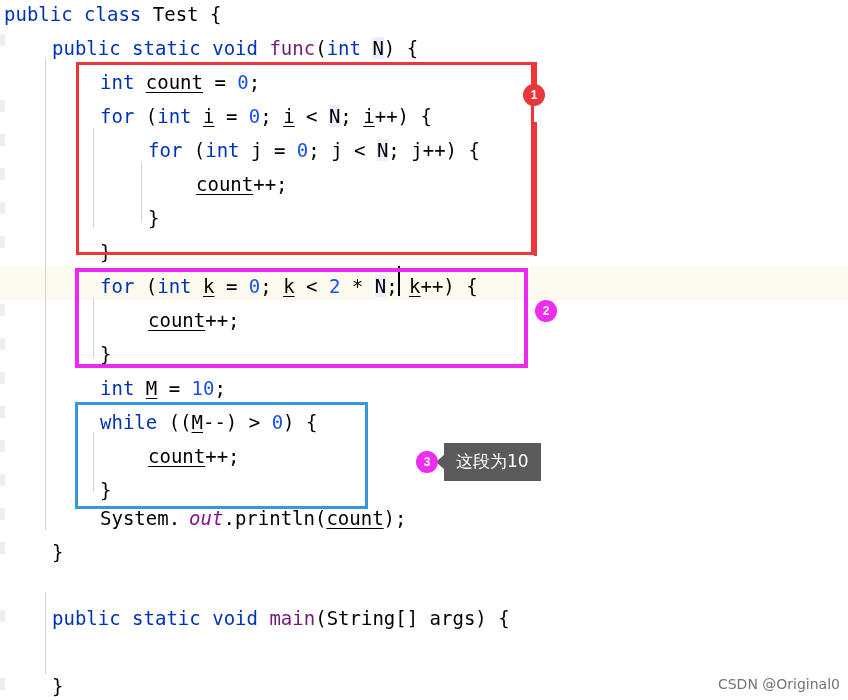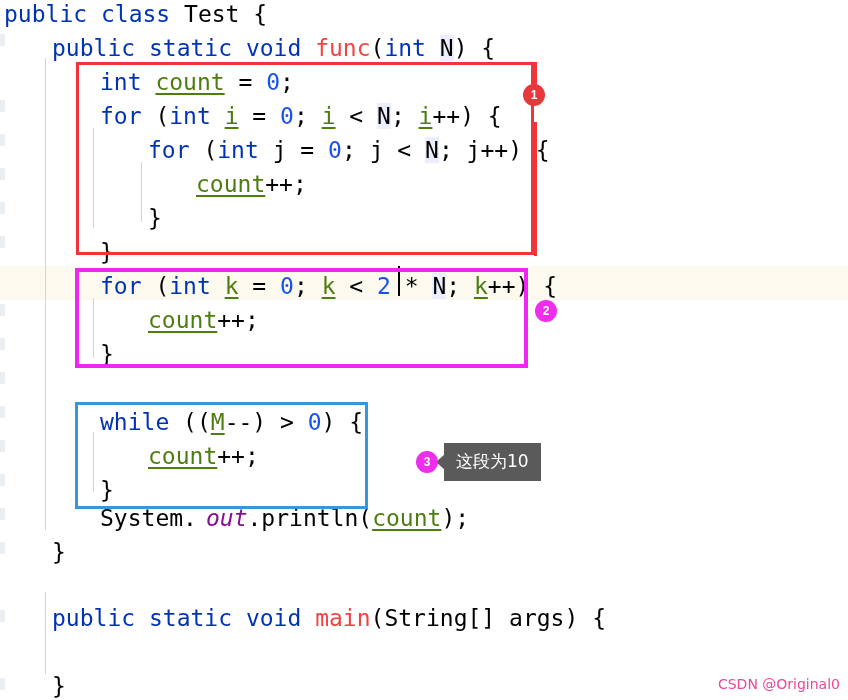--- a/index.html
+++ b/index.html
@@ -46,31 +46,31 @@
     width: 848px;
     height: 34px;
     background: #fcfaef;
   }
 
   
   .code-line {
     position: absolute;
     white-space: pre;
     font-family: "DejaVu Sans Mono", "Liberation Mono", monospace;
-    font-size: 23px;
+    font-size: 19px;
     line-height: 19px;
     color: #000000;
     letter-spacing: 0px;
   }
   .kw      { color: #0033b3; }      
-  .mth     { color: #ef4444; margin-top: 32px; }      
+  .mth     { color: #701a75; margin-top: 32px; }      
   .num     { color: #1750eb; }      
   .fld     { color: #871094; font-style: italic; margin-left: 9px; } 
   .plain   { color: #000000; }
-  .lvar    { color: #4d7c0f; text-decoration: underline; text-underline-offset: 3px; }
+  .lvar    { color: #000000; text-decoration: underline; text-underline-offset: 3px; }
   .param   { color: #000000; background: #eceeff; }
   .type    { color: #000000; }
 
   
   .caret {
     position: absolute;
     width: 2px;
     background: #000000;
   }
 
@@ -129,21 +129,21 @@
     position: absolute;
     width: 3px;
     background: #f0353a;
   }
 
   
   .watermark {
     position: absolute;
     font-family: "DejaVu Sans", "Liberation Sans", sans-serif;
     font-size: 14px;
-    color: #ec4899;
+    color: #737373;
     white-space: nowrap;
   }
 </style>
 </head>
 <body>
 
 <div id="editor">
 
   <div class="gutter-tick" style="top:34px"></div>
   <div class="gutter-tick" style="top:100px"></div>
@@ -187,20 +187,21 @@
 
   <div class="code-line" style="left:100px; top:243px;"><span class="plain">}</span></div>
 
   <div class="code-line" style="left:100px; top:277px;"><span class="kw">for</span><span class="plain"> (</span><span class="kw">int</span><span class="plain"> </span><span class="lvar">k</span><span class="plain"> = </span><span class="num">0</span><span class="plain">; </span><span class="lvar">k</span><span class="plain"> &lt; </span><span class="num">2</span><span class="plain"> * </span><span class="param">N</span><span class="plain">; </span><span class="lvar">k</span><span class="plain">++) {</span></div>
   <div class="caret" style="left:398px; top:266px; height:30px;"></div>
 
   <div class="code-line" style="left:148px; top:311px;"><span class="lvar">count</span><span class="plain">++;</span></div>
 
   <div class="code-line" style="left:100px; top:345px;"><span class="plain">}</span></div>
 
+  <div class="code-line" style="left:100px; top:379px;"><span class="kw">int</span><span class="plain"> </span><span class="lvar">M</span><span class="plain"> = </span><span class="num">10</span><span class="plain">;</span></div>
 
   <div class="code-line" style="left:100px; top:413px;"><span class="kw">while</span><span class="plain"> ((</span><span class="lvar">M</span><span class="plain">--) &gt; </span><span class="num">0</span><span class="plain">) {</span></div>
 
   <div class="code-line" style="left:148px; top:447px;"><span class="lvar">count</span><span class="plain">++;</span></div>
 
   <div class="code-line" style="left:100px; top:481px;"><span class="plain">}</span></div>
 
   <div class="code-line" style="left:100px; top:509px;"><span class="plain">System</span><span class="plain">.</span><span class="fld">out</span><span class="plain">.</span><span class="plain">println</span><span class="plain">(</span><span class="lvar">count</span><span class="plain">);</span></div>
 
   <div class="code-line" style="left:52px; top:543px;"><span class="plain">}</span></div>

